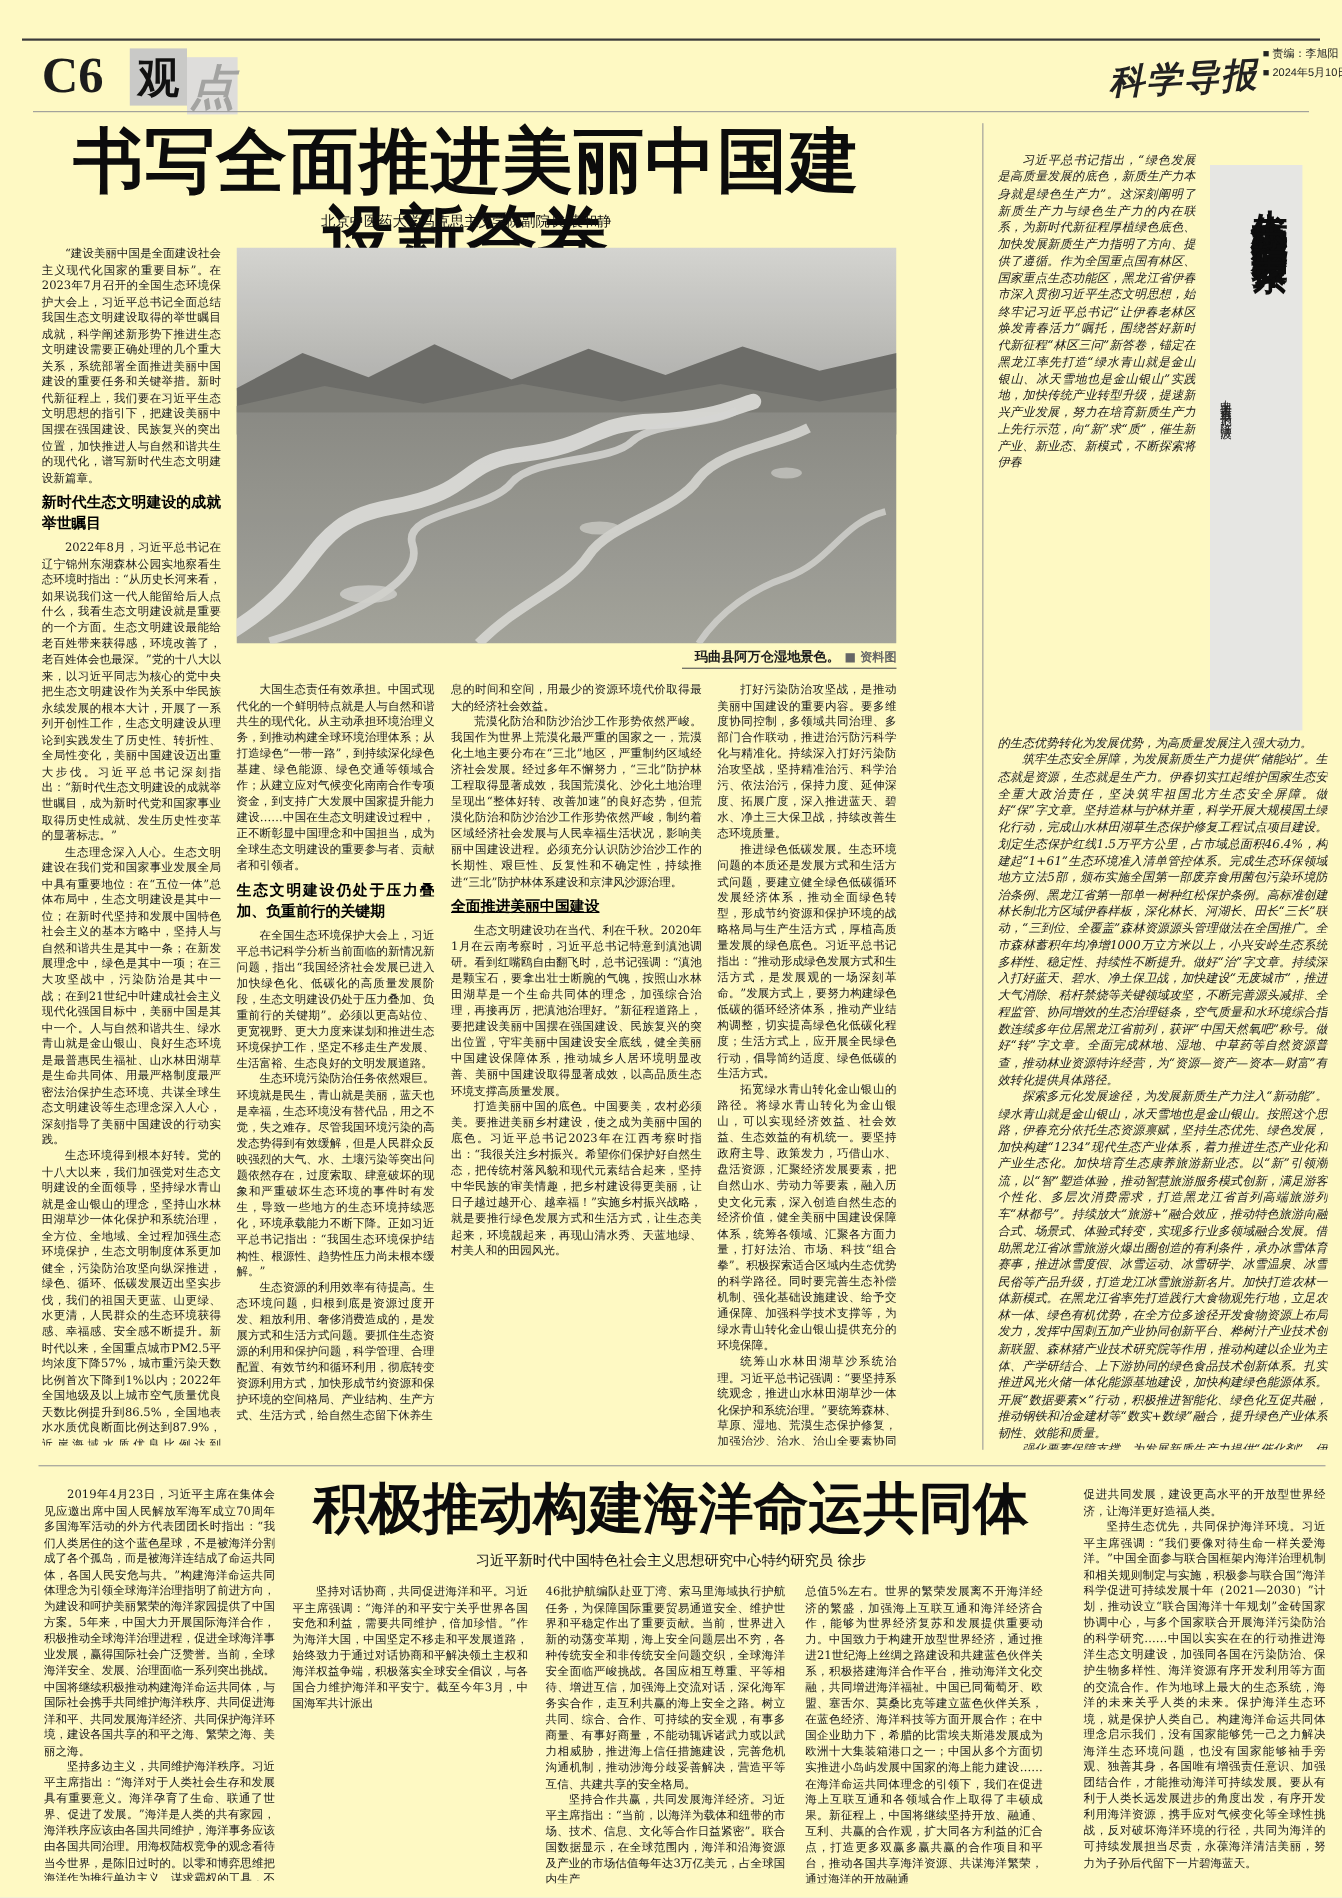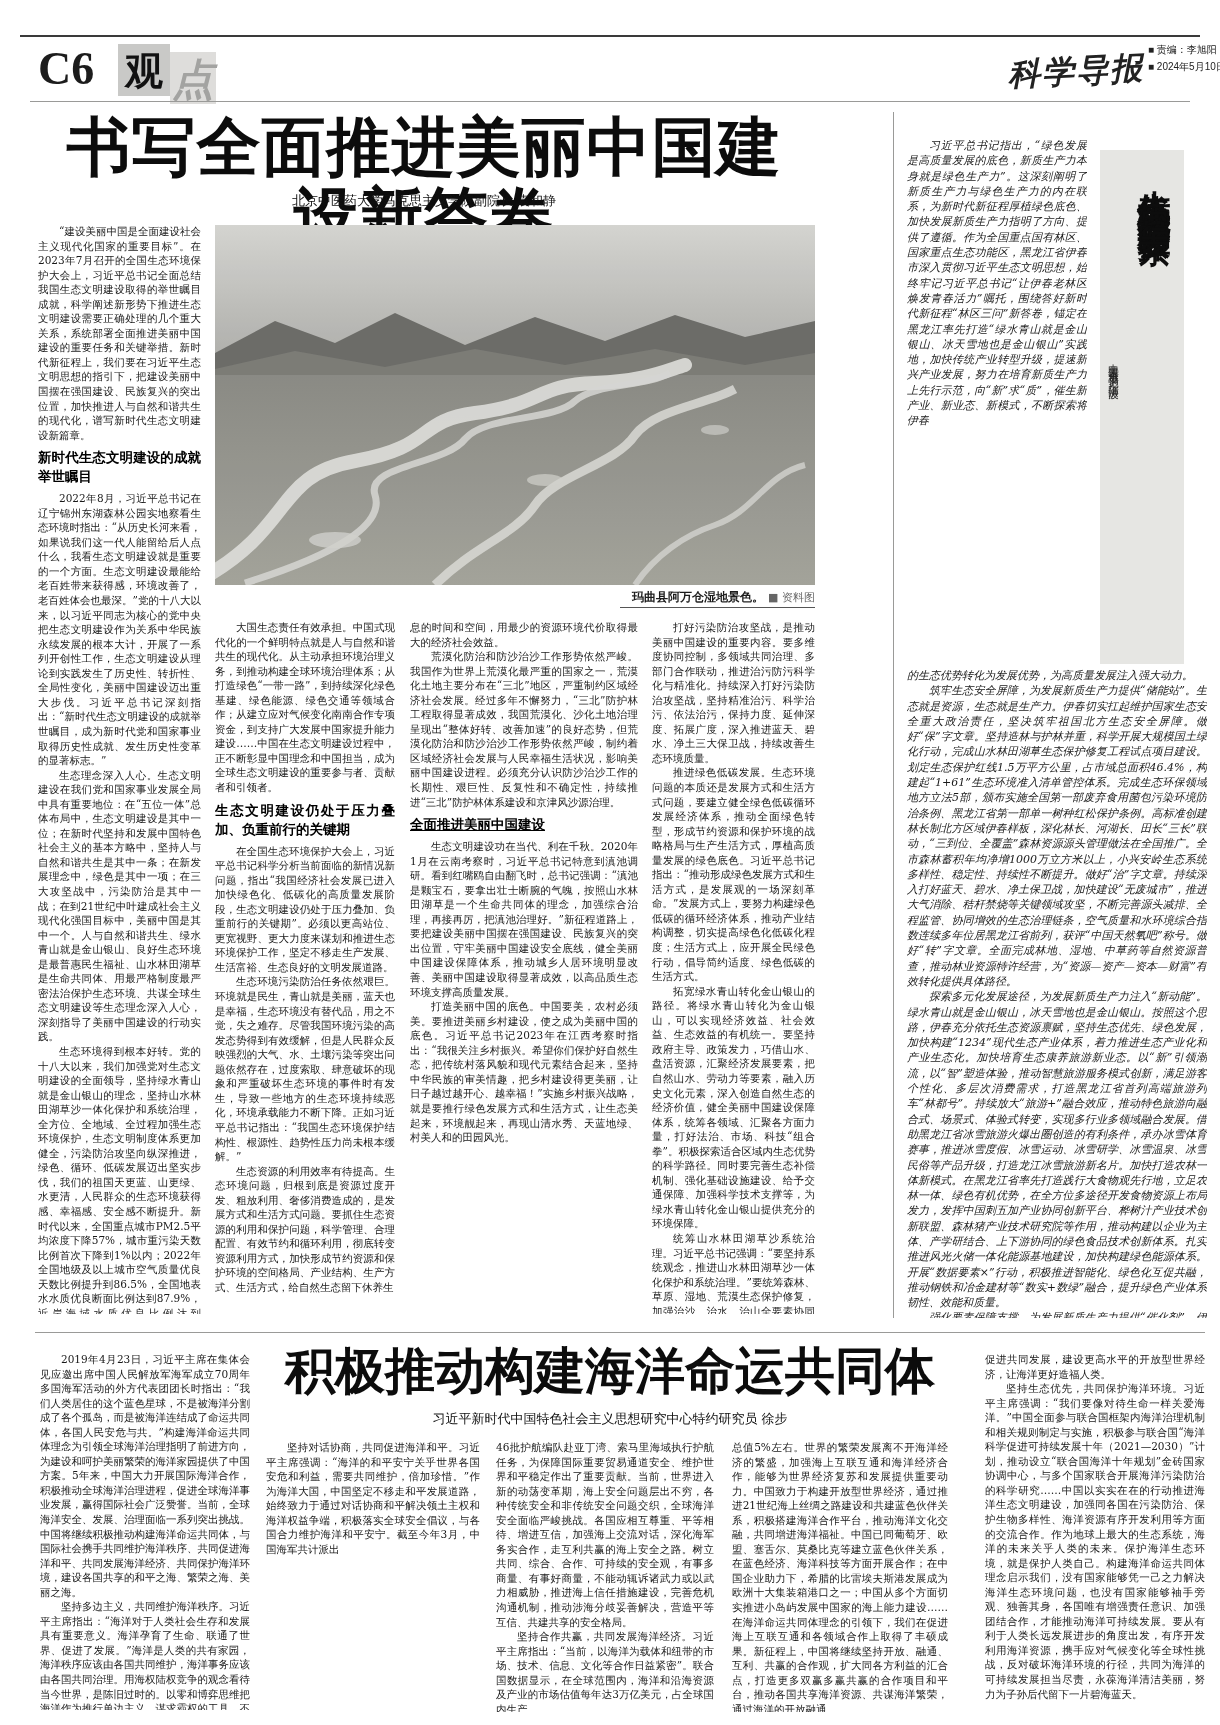--- a/index.html
+++ b/index.html
@@ -1,16 +1,16 @@
 <!DOCTYPE html>
 <html><head>
 <meta charset="utf-8">
 <style>
   html,body{margin:0;padding:0;background:#e8e8e6;}
-  .page{position:relative;width:1220px;height:1725px;background:#ffffff;color:#1c1c1c;
+  .page{position:relative;width:1220px;height:1725px;background:#fef9c3;color:#1c1c1c;
         font-family:"DejaVu Serif","Liberation Serif",serif;overflow:hidden;}
   .rule{position:absolute;background:#3a3a3a;}
   .rule.light{background:#9a9a98;}
   
   .edition{position:absolute;left:38px;top:46px;font-family:"Liberation Serif",serif;
            font-weight:900;font-size:46px;line-height:46px;}
   .logo{position:absolute;left:118px;top:42px;width:150px;height:58px;}
   .logo .b1{position:absolute;left:0;top:2px;width:52px;height:52px;background:#c9c9c7;
             text-align:center;font-family:"DejaVu Sans",sans-serif;font-weight:900;font-size:38px;line-height:54px;color:#111;}
   .logo .b2{position:absolute;left:52px;top:10px;width:46px;height:52px;background:#dedddb;
@@ -27,21 +27,21 @@
   .byline1{position:absolute;left:40px;top:192px;width:768px;text-align:center;font-size:13px;color:#111;}
   .col{position:absolute;overflow:hidden;text-align:justify;font-size:10.5px;line-height:14.55px;color:#191919;}
   .col p{margin:0;text-indent:2em;}
   .col p.cont{text-indent:0;}
   .col h3{margin:6px 0 5px 0;font-family:"DejaVu Sans",sans-serif;font-size:13.5px;line-height:19px;
           font-weight:700;text-indent:0;color:#000;}
   .col h3.ctr{text-align:left;text-decoration:underline;}
   
   .photo{position:absolute;left:215px;top:225px;width:600px;height:360px;}
   .caption{position:absolute;left:215px;top:589px;width:600px;text-align:right;font-size:12px;font-weight:700;}
-  .caption .credit{font-weight:400;color:#666;font-size:11px;text-align:right;}
+  .caption .credit{font-weight:700;color:#666;font-size:11px;text-align:right;}
   .capline{position:absolute;left:620px;top:607px;width:195px;height:1px;background:#555;}
   
   .ritalic p{font-style:italic;}
   .vtitlebox{position:absolute;left:1100px;top:150px;width:84px;height:514px;background:#e6e6e3;}
   .vtitle{position:absolute;right:8px;top:14px;writing-mode:vertical-rl;
           font-family:"DejaVu Sans",sans-serif;font-weight:900;font-size:33px;letter-spacing:3px;color:#0d0d0d;}
   .vbyline{position:absolute;left:7px;top:205px;writing-mode:vertical-rl;font-size:10.5px;
            letter-spacing:2px;color:#222;}
   
   .headline2{position:absolute;left:240px;top:1340px;width:740px;text-align:center;

